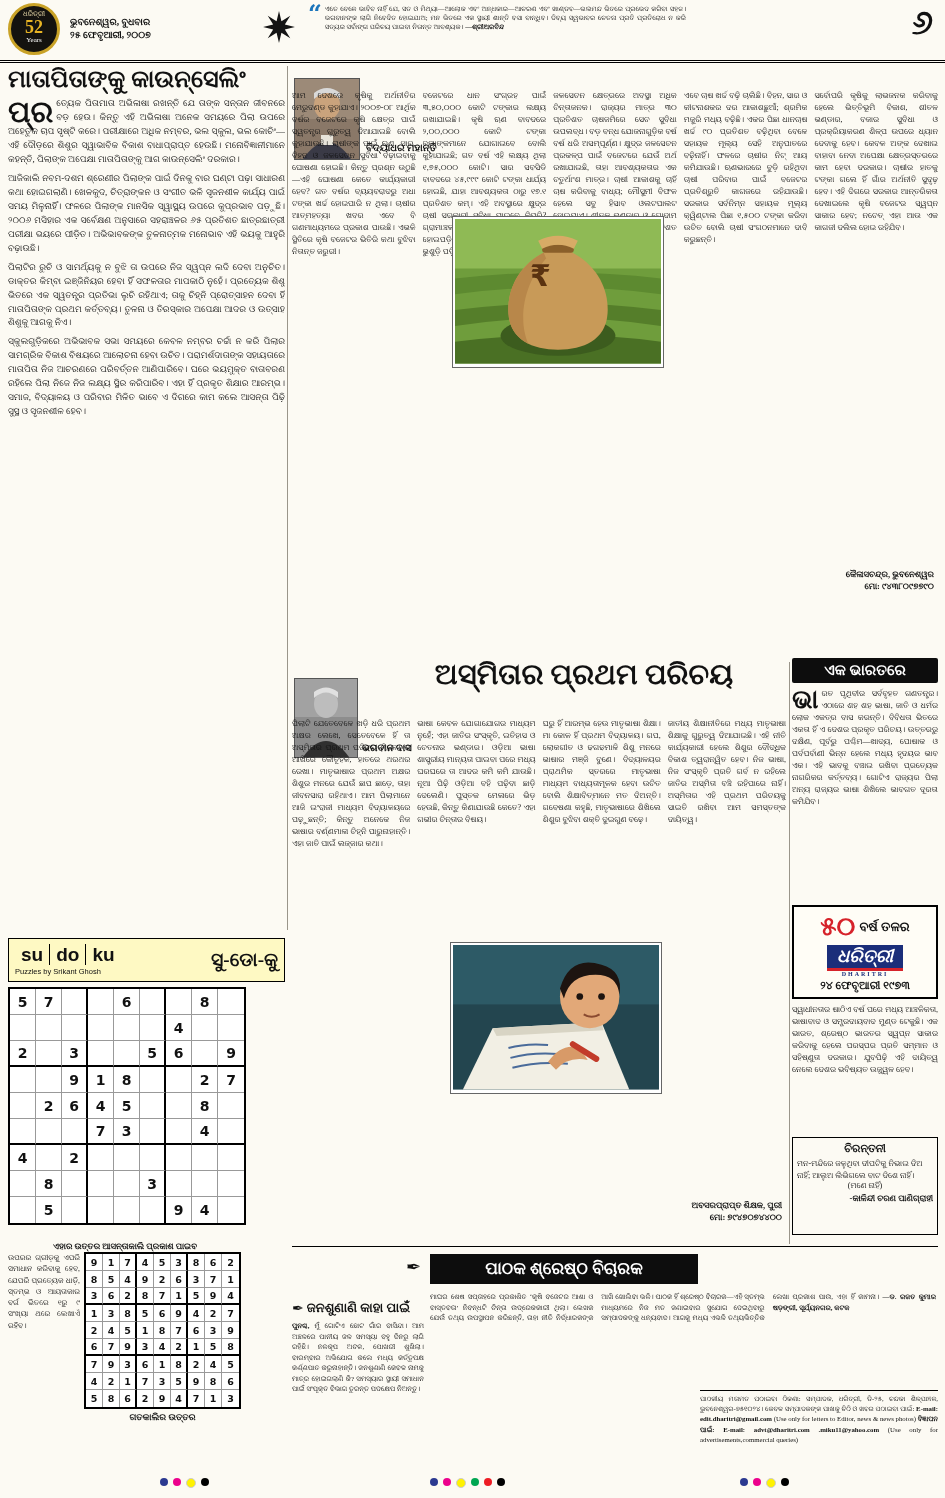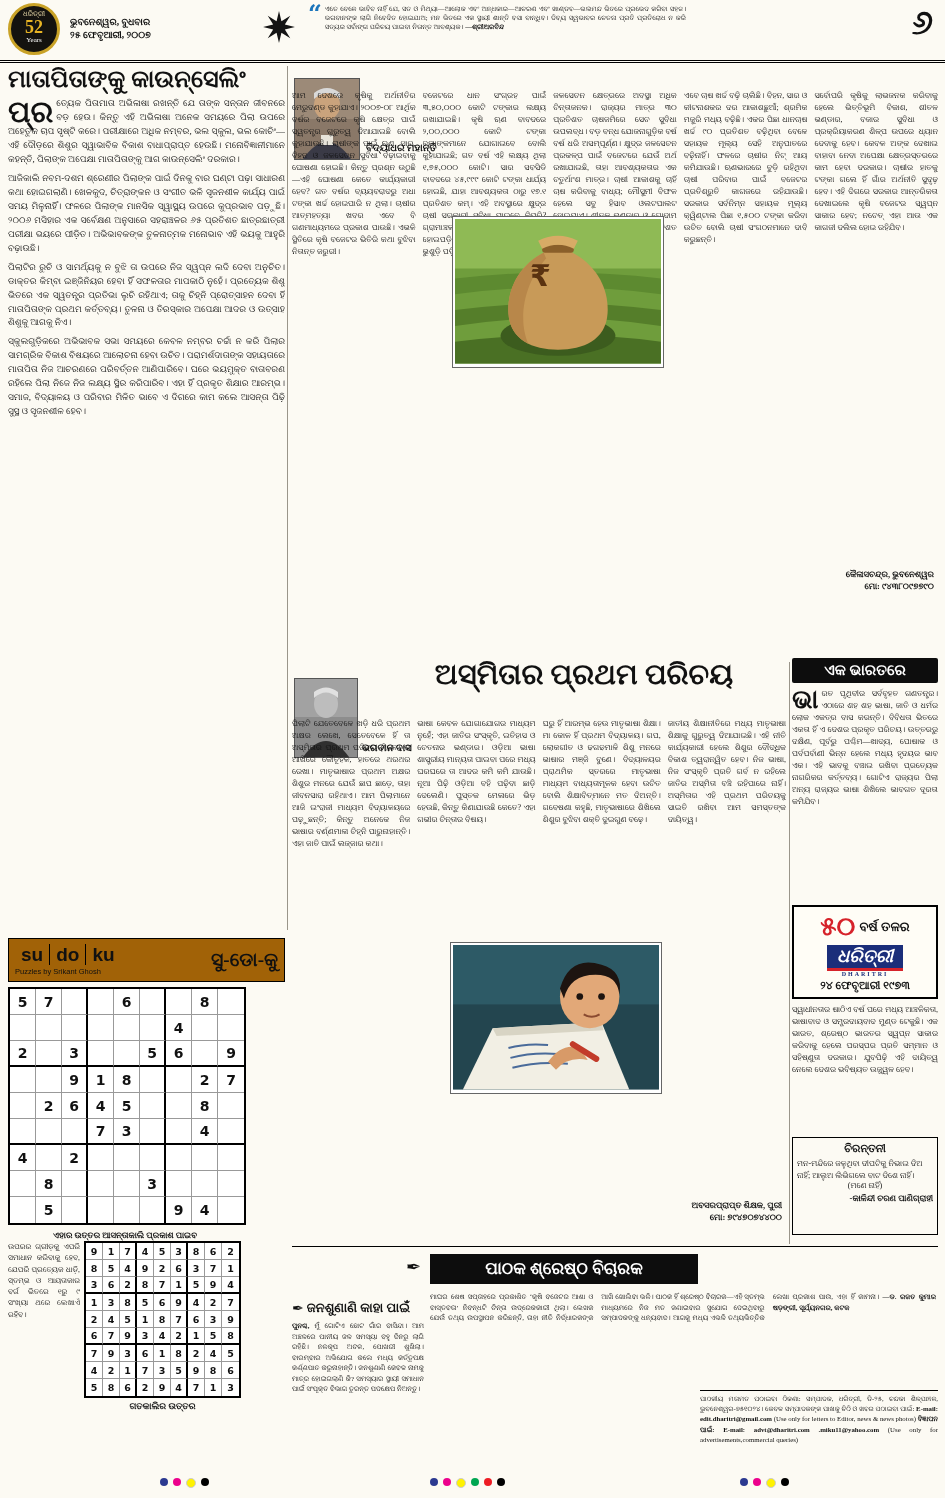--- a/index.html
+++ b/index.html
@@ -59,34 +59,34 @@
   #promo .plogo{display:inline-block;background:#1b2e7a;color:#fff;font-size:18px;font-weight:bold;font-style:italic;padding:1px 10px;margin-top:3px;border-bottom:3px solid #d6222a;}
   #promo .psub{font-size:6px;letter-spacing:2px;color:#1b2e7a;font-weight:bold;}
   #promo .pdate{font-size:11px;font-weight:bold;margin-top:2px;}
   #chirantani{border:1px solid #000;margin-top:5px;padding:4px;height:88px;overflow:hidden;}
   #chirantani .ct{text-align:center;font-size:11px;font-weight:bold;margin-bottom:3px;}
   #chirantani .cq{font-size:8px;line-height:1.45;text-align:left;}
   #chirantani .cn{font-size:8px;text-align:center;}
   #chirantani .ca{font-size:8.5px;font-weight:bold;text-align:right;margin-top:2px;}
   
   #sudoku{left:8px;top:938px;width:277px;}
-  #sud-header{border:1.5px solid #000;height:44px;display:flex;align-items:center;justify-content:space-between;padding:8px 6px;box-sizing:border-box;background:#a16207;}
+  #sud-header{border:1.5px solid #000;height:44px;display:flex;align-items:center;justify-content:space-between;padding:8px 6px;box-sizing:border-box;background:#fef9c3;}
   #sud-brand .b{font-size:19px;font-weight:bold;font-family:"Liberation Sans",sans-serif;padding:0 6px;}
   #sud-brand .b + .b{border-left:1.5px solid #000;}
   #sud-credit{font-size:7.5px;font-family:"Liberation Sans",sans-serif;margin-top:1px;}
   #sud-odia{font-size:19px;font-weight:bold;}
   .sgrid{display:grid;border:2px solid #000;background:#fff;}
   .sgrid>div{display:flex;align-items:center;justify-content:center;border-right:1px solid #999;border-bottom:1px solid #999;font-weight:bold;font-family:"DejaVu Sans",sans-serif;box-sizing:border-box;}
   .sgrid>div:nth-child(3n){border-right:2px solid #000;}
   .sgrid>div:nth-child(9n){border-right:none;}
   .sgrid>div:nth-child(n+19):nth-child(-n+27),
   .sgrid>div:nth-child(n+46):nth-child(-n+54){border-bottom:2px solid #000;}
   .sgrid>div:nth-child(n+73){border-bottom:none;}
   #sud-puzzle{width:234px;grid-template-columns:repeat(9,26px);grid-auto-rows:26px;margin-top:5px;font-size:14px;}
-  #sud-note{font-size:8.5px;font-weight:bold;text-align:center;width:234px;margin-top:5px;}
+  #sud-note{font-size:8.5px;font-weight:bold;text-align:center;width:234px;margin-top:16px;}
   #sud-answer-row{display:flex;gap:4px;}
   #sud-instructions{width:72px;font-size:7.5px;line-height:1.5;text-align:justify;}
   #sud-solution{width:153px;grid-template-columns:repeat(9,17px);grid-auto-rows:17px;font-size:9.5px;}
   #sud-yesterday{font-size:9px;font-weight:bold;text-align:center;width:153px;margin-left:78px;margin-top:3px;}
   
   #hr-bottom{left:292px;top:1246px;width:646px;border-top:1px solid #000;}
   #janashunani{left:292px;top:1300px;width:132px;}
   #jn-head{display:flex;align-items:center;gap:3px;}
   #jn-icon{font-size:14px;}
   #jn-title{font-size:13px;font-weight:bold;line-height:1.15;}

